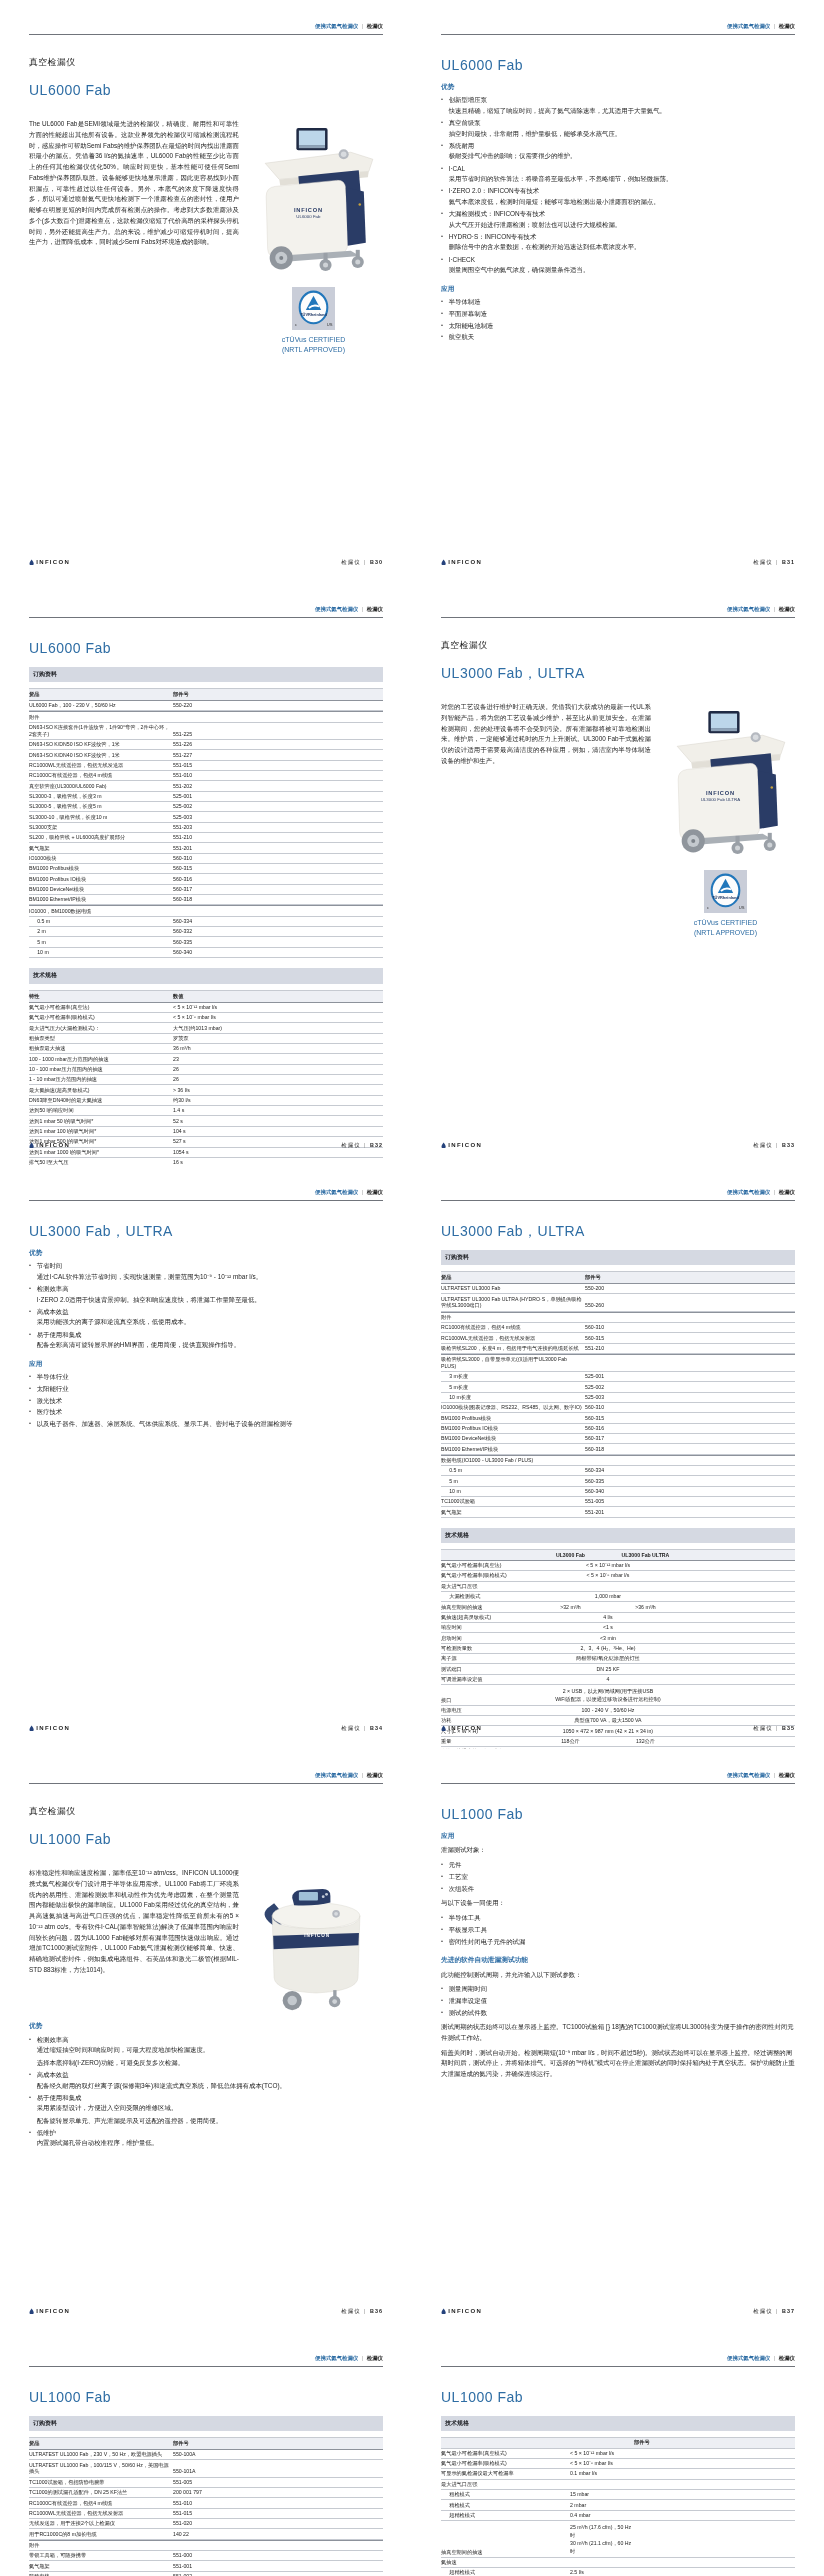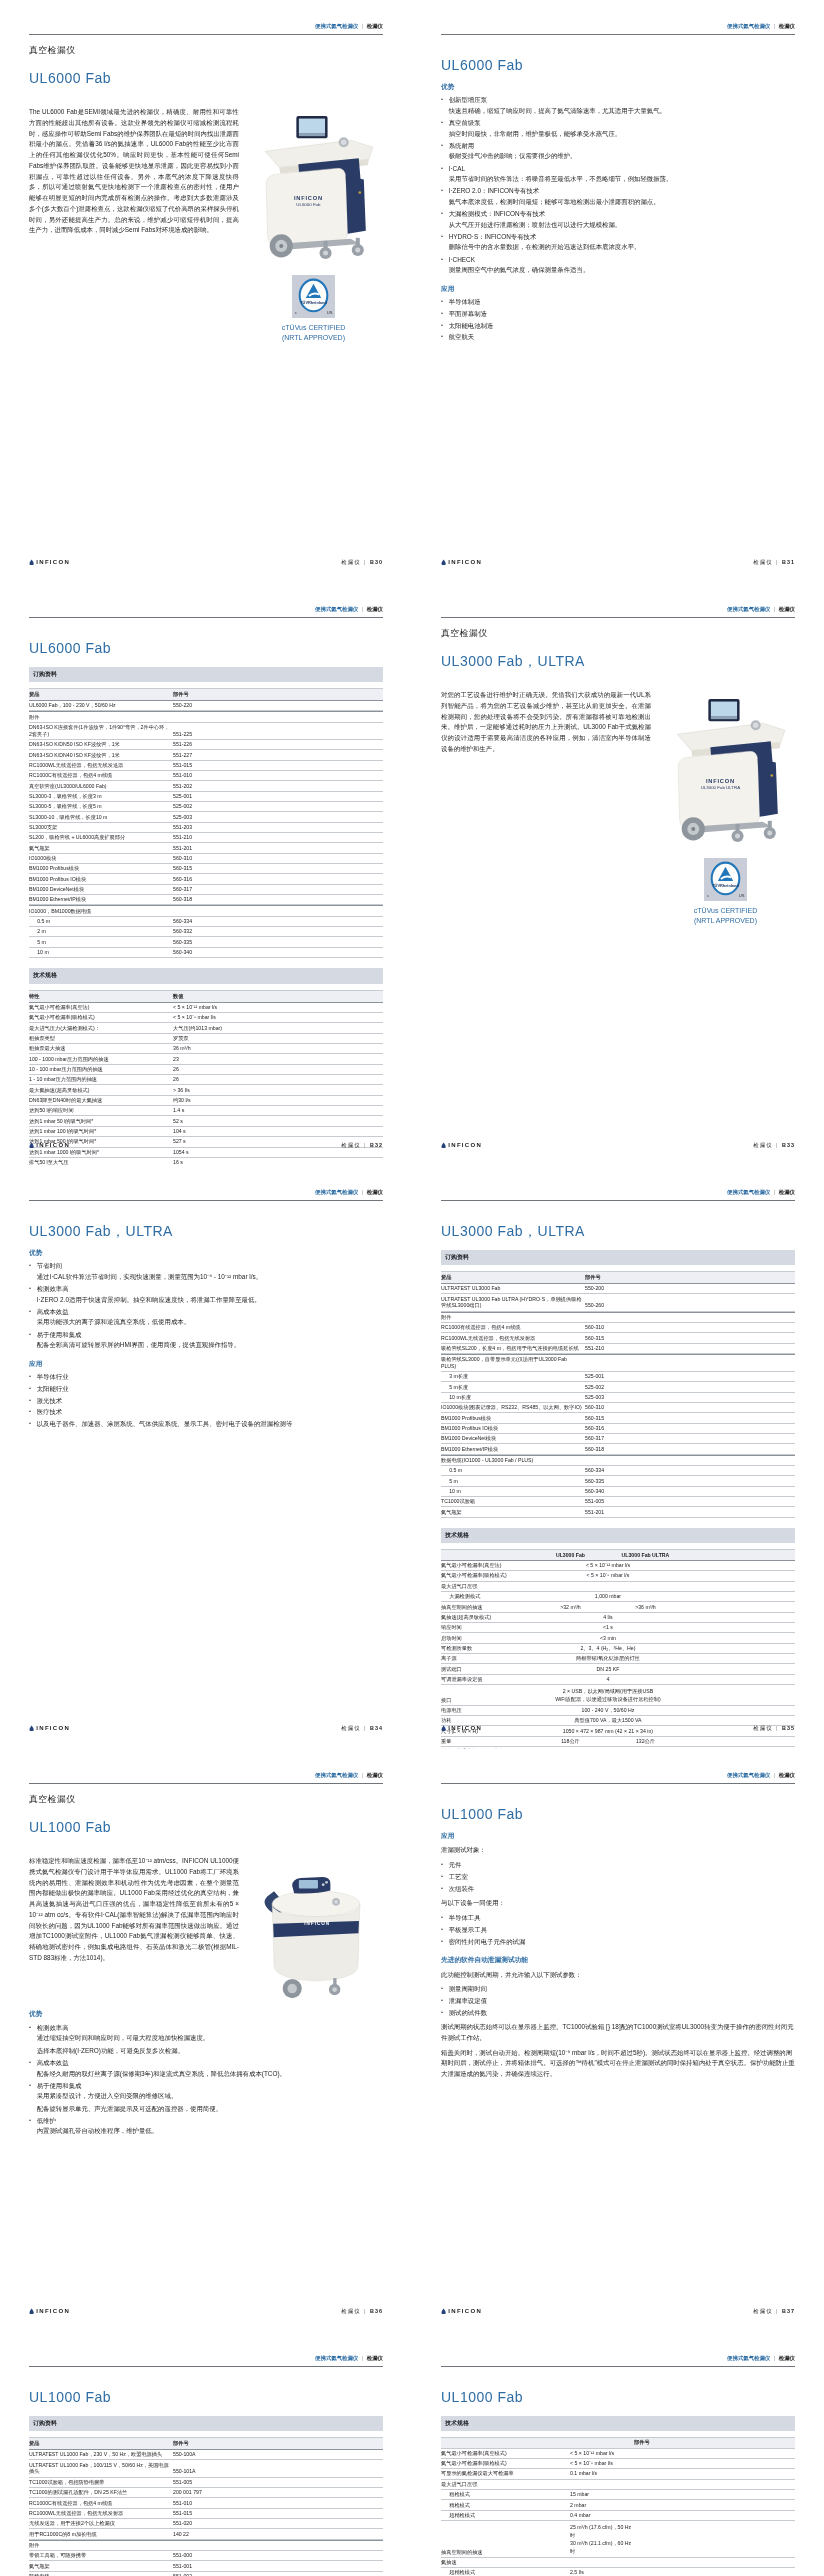--- a/index.html
+++ b/index.html
@@ -3,21 +3,21 @@
 <meta charset="utf-8">
 <style>
   html,body{margin:0;padding:0;background:#fff;}
   body{width:824px;font-family:"Liberation Sans",sans-serif;color:#1c1c1c;}
   #sheet{display:grid;grid-template-columns:412px 412px;grid-auto-rows:583px;width:824px;}
   .page{position:relative;width:412px;height:583px;background:#fff;overflow:hidden;}
   .hdr{position:absolute;top:23px;right:29px;font-size:5.4px;font-weight:700;white-space:nowrap;}
   .hl{color:#2e6da4;} .hsep{color:#999;margin:0 3.6px;font-weight:400;} .hr2{color:#1d1d1d;}
   .rule{position:absolute;top:34px;left:29px;right:29px;border-top:0.5px solid #70747b;}
   .content{position:absolute;top:44px;left:29px;right:29px;}
-  .cat{font-size:8.8px;margin-top:1px;letter-spacing:0.5px;}
+  .cat{font-size:8.8px;margin-top:13px;letter-spacing:0.5px;}
   .title{font-size:14px;color:#2e6da4;margin-top:13.4px;letter-spacing:0.5px;line-height:1.15;}
   .sub{font-size:6.7px;color:#2e6da4;font-weight:700;margin:9.3px 0 3.6px;}
   .para{font-size:6.4px;line-height:1.62;margin:4.6px 0;}
   .band{margin-top:10.3px;background:#d5d9e2;color:#24262b;font-weight:700;font-size:6px;padding:3.1px 4.1px;}
   .bul{font-size:6.4px;line-height:1.55;margin-top:1px;}
   .bi{display:flex;margin:1.8px 0 0.5px;}
   .bi::before{content:"•";flex:0 0 7.7px;color:#444;font-size:5.7px;line-height:1.7;}
   .bd{margin-left:7.7px;margin-bottom:2.1px;line-height:1.6;}
   .intro{display:flex;gap:12.4px;margin-top:20.6px;}
   .itext{width:210px;font-size:6.4px;line-height:1.68;text-align:justify;}

